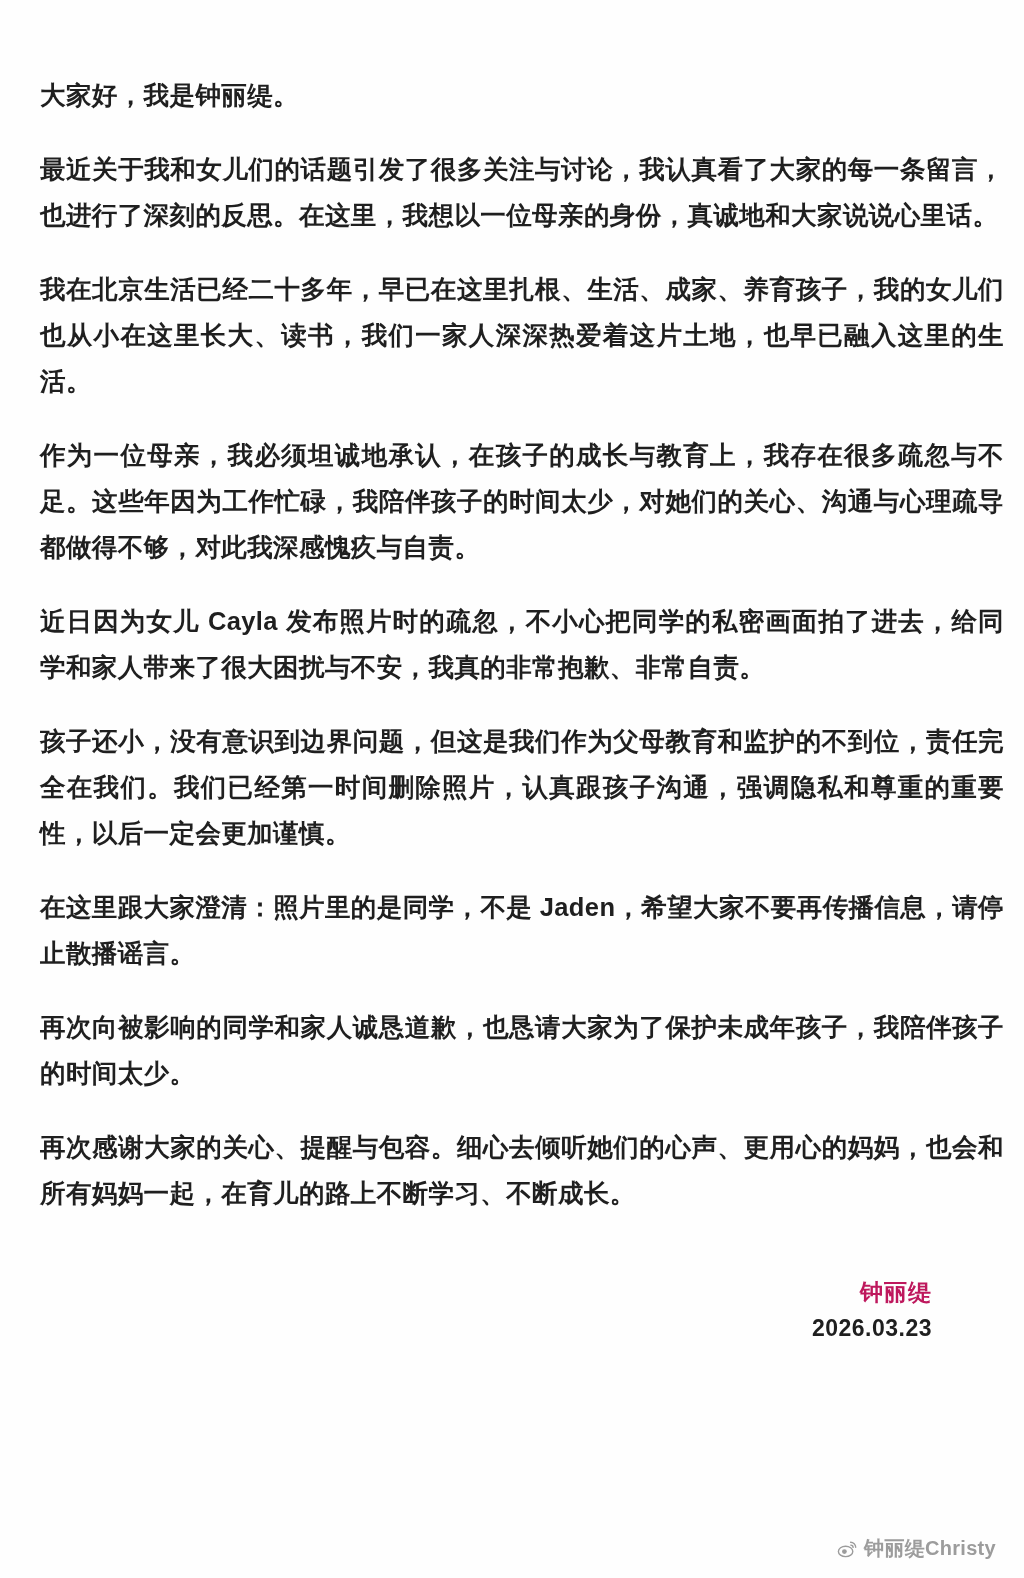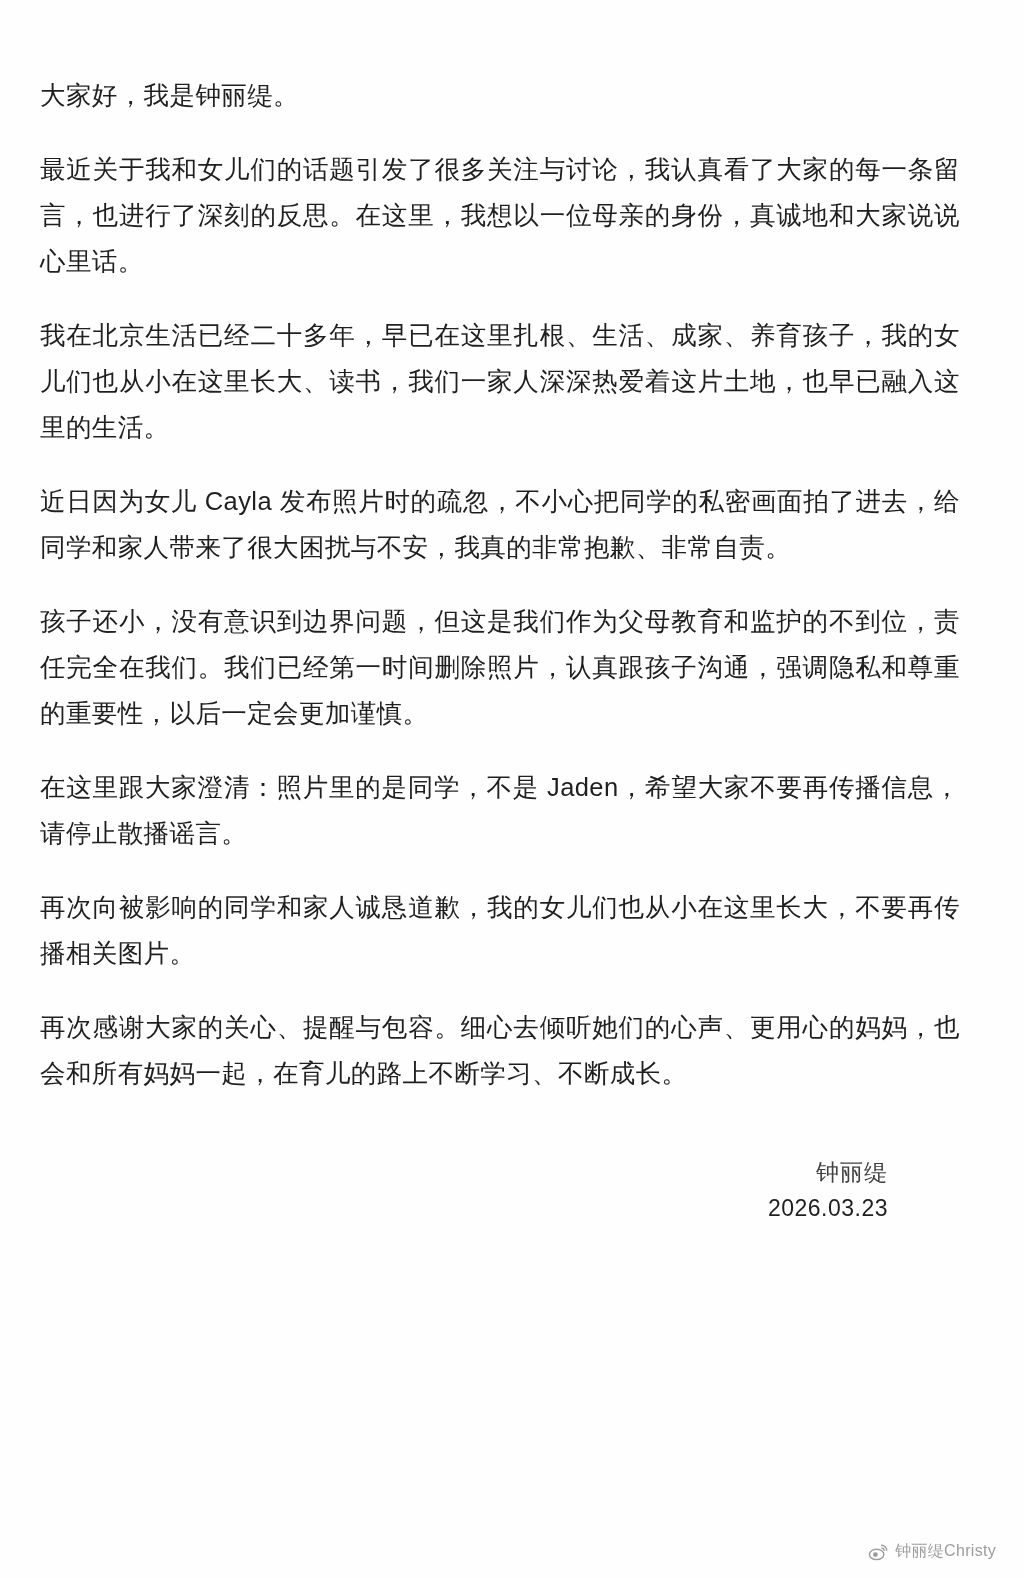--- a/index.html
+++ b/index.html
@@ -16,21 +16,22 @@
     overflow: hidden;
   }
   .page {
     position: absolute;
     left: 0;
     top: 0;
     width: 1024px;
     height: 1578px;
     background: #fefefe;
     box-sizing: border-box;
-    padding: 72px 64px 0 40px;
+    padding: 72px 20px 0 40px;
+    font-weight: bold;
   }
   .statement {
     display: block;
   }
   .para {
     font-size: 25.5px;
     line-height: 46px;
     letter-spacing: 0.4px;
     margin: 0 0 28px 0;
     text-align: justify;
@@ -42,38 +43,38 @@
     margin-bottom: 0;
   }
   .signature-block {
     margin-top: 58px;
     text-align: right;
     padding-right: 72px;
   }
   .sig-name {
     font-size: 23px;
     line-height: 36px;
-    color: #404040;
+    color: #be185d;
     letter-spacing: 1px;
   }
   .sig-date {
     font-size: 23px;
     line-height: 36px;
     color: #1f1f1f;
     letter-spacing: 0.5px;
   }
   .watermark {
     position: absolute;
     right: 28px;
     bottom: 16px;
     display: flex;
     align-items: center;
     gap: 7px;
     color: #9c9c9c;
-    font-size: 16px;
+    font-size: 20px;
     letter-spacing: 0.3px;
   }
   .weibo-icon {
     display: inline-block;
     width: 20px;
     height: 20px;
     line-height: 20px;
     text-align: center;
   }
   .weibo-icon svg {
@@ -82,24 +83,25 @@
 </style>
 </head>
 <body>
 
 <div class="page">
 
   <div class="statement">
     <p class="para">大家好，我是钟丽缇。</p>
     <p class="para">最近关于我和女儿们的话题引发了很多关注与讨论，我认真看了大家的每一条留言，也进行了深刻的反思。在这里，我想以一位母亲的身份，真诚地和大家说说心里话。</p>
     <p class="para">我在北京生活已经二十多年，早已在这里扎根、生活、成家、养育孩子，我的女儿们也从小在这里长大、读书，我们一家人深深热爱着这片土地，也早已融入这里的生活。</p>
+    <p class="para">作为一位母亲，我必须坦诚地承认，在孩子的成长与教育上，我存在很多疏忽与不足。这些年因为工作忙碌，我陪伴孩子的时间太少，对她们的关心、沟通与心理疏导都做得不够，对此我深感愧疚与自责。</p>
     <p class="para">近日因为女儿 Cayla 发布照片时的疏忽，不小心把同学的私密画面拍了进去，给同学和家人带来了很大困扰与不安，我真的非常抱歉、非常自责。</p>
     <p class="para">孩子还小，没有意识到边界问题，但这是我们作为父母教育和监护的不到位，责任完全在我们。我们已经第一时间删除照片，认真跟孩子沟通，强调隐私和尊重的重要性，以后一定会更加谨慎。</p>
     <p class="para">在这里跟大家澄清：照片里的是同学，不是 Jaden，希望大家不要再传播信息，请停止散播谣言。</p>
-    <p class="para">再次向被影响的同学和家人诚恳道歉，我的女儿们也从小在这里长大，不要再传播相关图片。</p>
+    <p class="para">再次向被影响的同学和家人诚恳道歉，也恳请大家为了保护未成年孩子，我陪伴孩子的时间太少。</p>
     <p class="para">再次感谢大家的关心、提醒与包容。细心去倾听她们的心声、更用心的妈妈，也会和所有妈妈一起，在育儿的路上不断学习、不断成长。</p>
   </div>
 
   <div class="signature-block">
     <div class="sig-name">钟丽缇</div>
     <div class="sig-date">2026.03.23</div>
   </div>
 
   <div class="watermark">
     <span class="weibo-icon">

